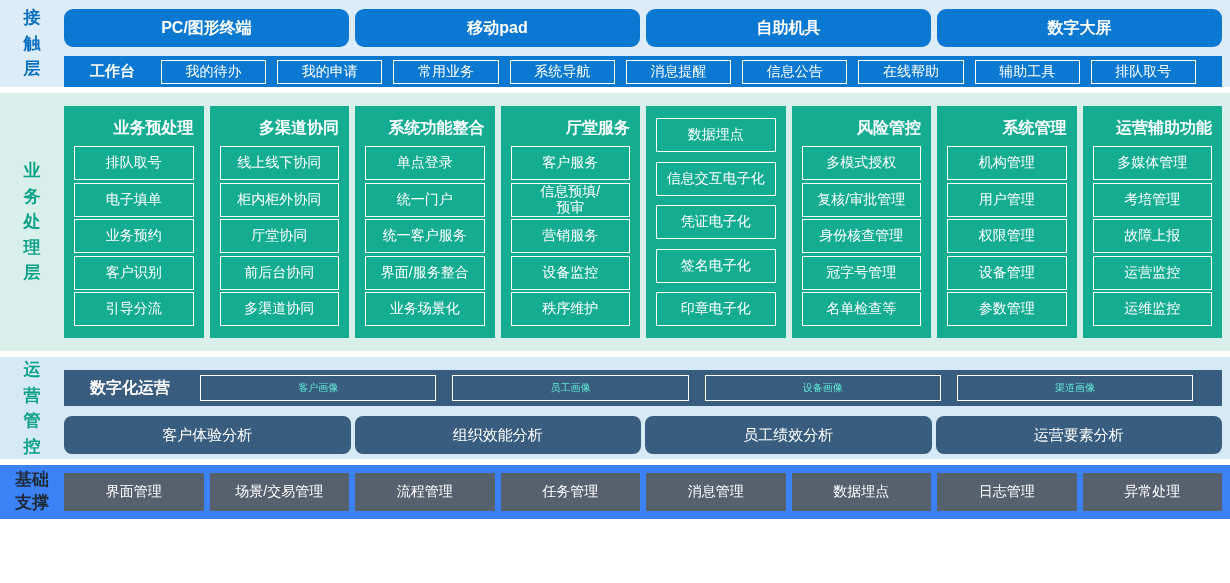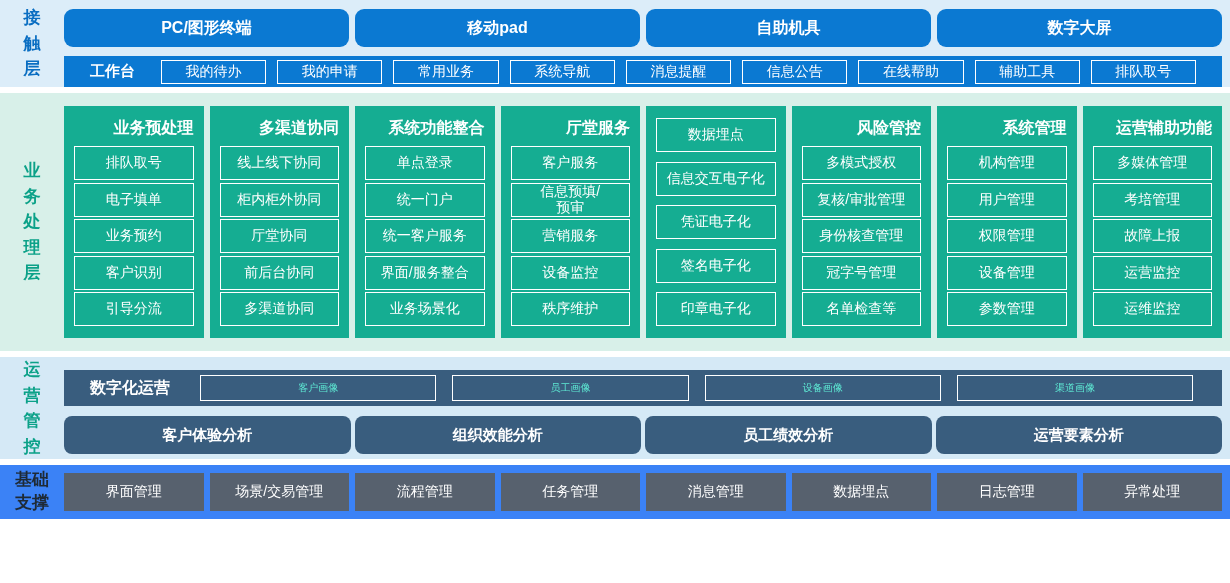--- a/index.html
+++ b/index.html
@@ -35,21 +35,21 @@
 
   
   .operation { height:109px; background:#d5e9f6; margin-bottom:6px; }
   .operation .layer-label { color:#0ba188; }
   .op-body { flex:1; padding:13px 8px 0 0; min-width:0; }
   .digital-bar { height:36px; background:#395d7e; display:flex; align-items:center; padding:0 26px; }
   .digital-label { color:#fff; font-weight:bold; font-size:16px; margin-right:30px; white-space:nowrap; }
   .profile-item { flex:1; height:26px; border:1px solid #fff; color:#5eead4; font-size:10px; display:flex; align-items:center; justify-content:center; margin-right:16px; white-space:nowrap; }
   .profile-item:last-child { margin-right:3px; }
   .analysis-row { display:flex; gap:4px; margin-top:10px; height:38px; }
-  .analysis-btn { flex:1; background:#395d7e; border-radius:8px; color:#fff; font-weight:bold; font-size:15px; display:flex; align-items:center; justify-content:center; }
+  .analysis-btn { flex:1; background:#395d7e; border-radius:8px; color:#fff; font-weight:normal; font-size:15px; display:flex; align-items:center; justify-content:center; }
 
   
   .foundation { height:61px; background:#3b82f6; }
   .foundation .layer-label { color:#1e2a36; }
   .foundation-row { flex:1; display:flex; gap:6px; padding:8px 8px 8px 0; min-width:0; }
   .foundation-btn { flex:1; background:#57616e; color:#fff; font-size:14px; display:flex; align-items:center; justify-content:center; white-space:nowrap; }
 </style>
 </head>
 <body>
 

